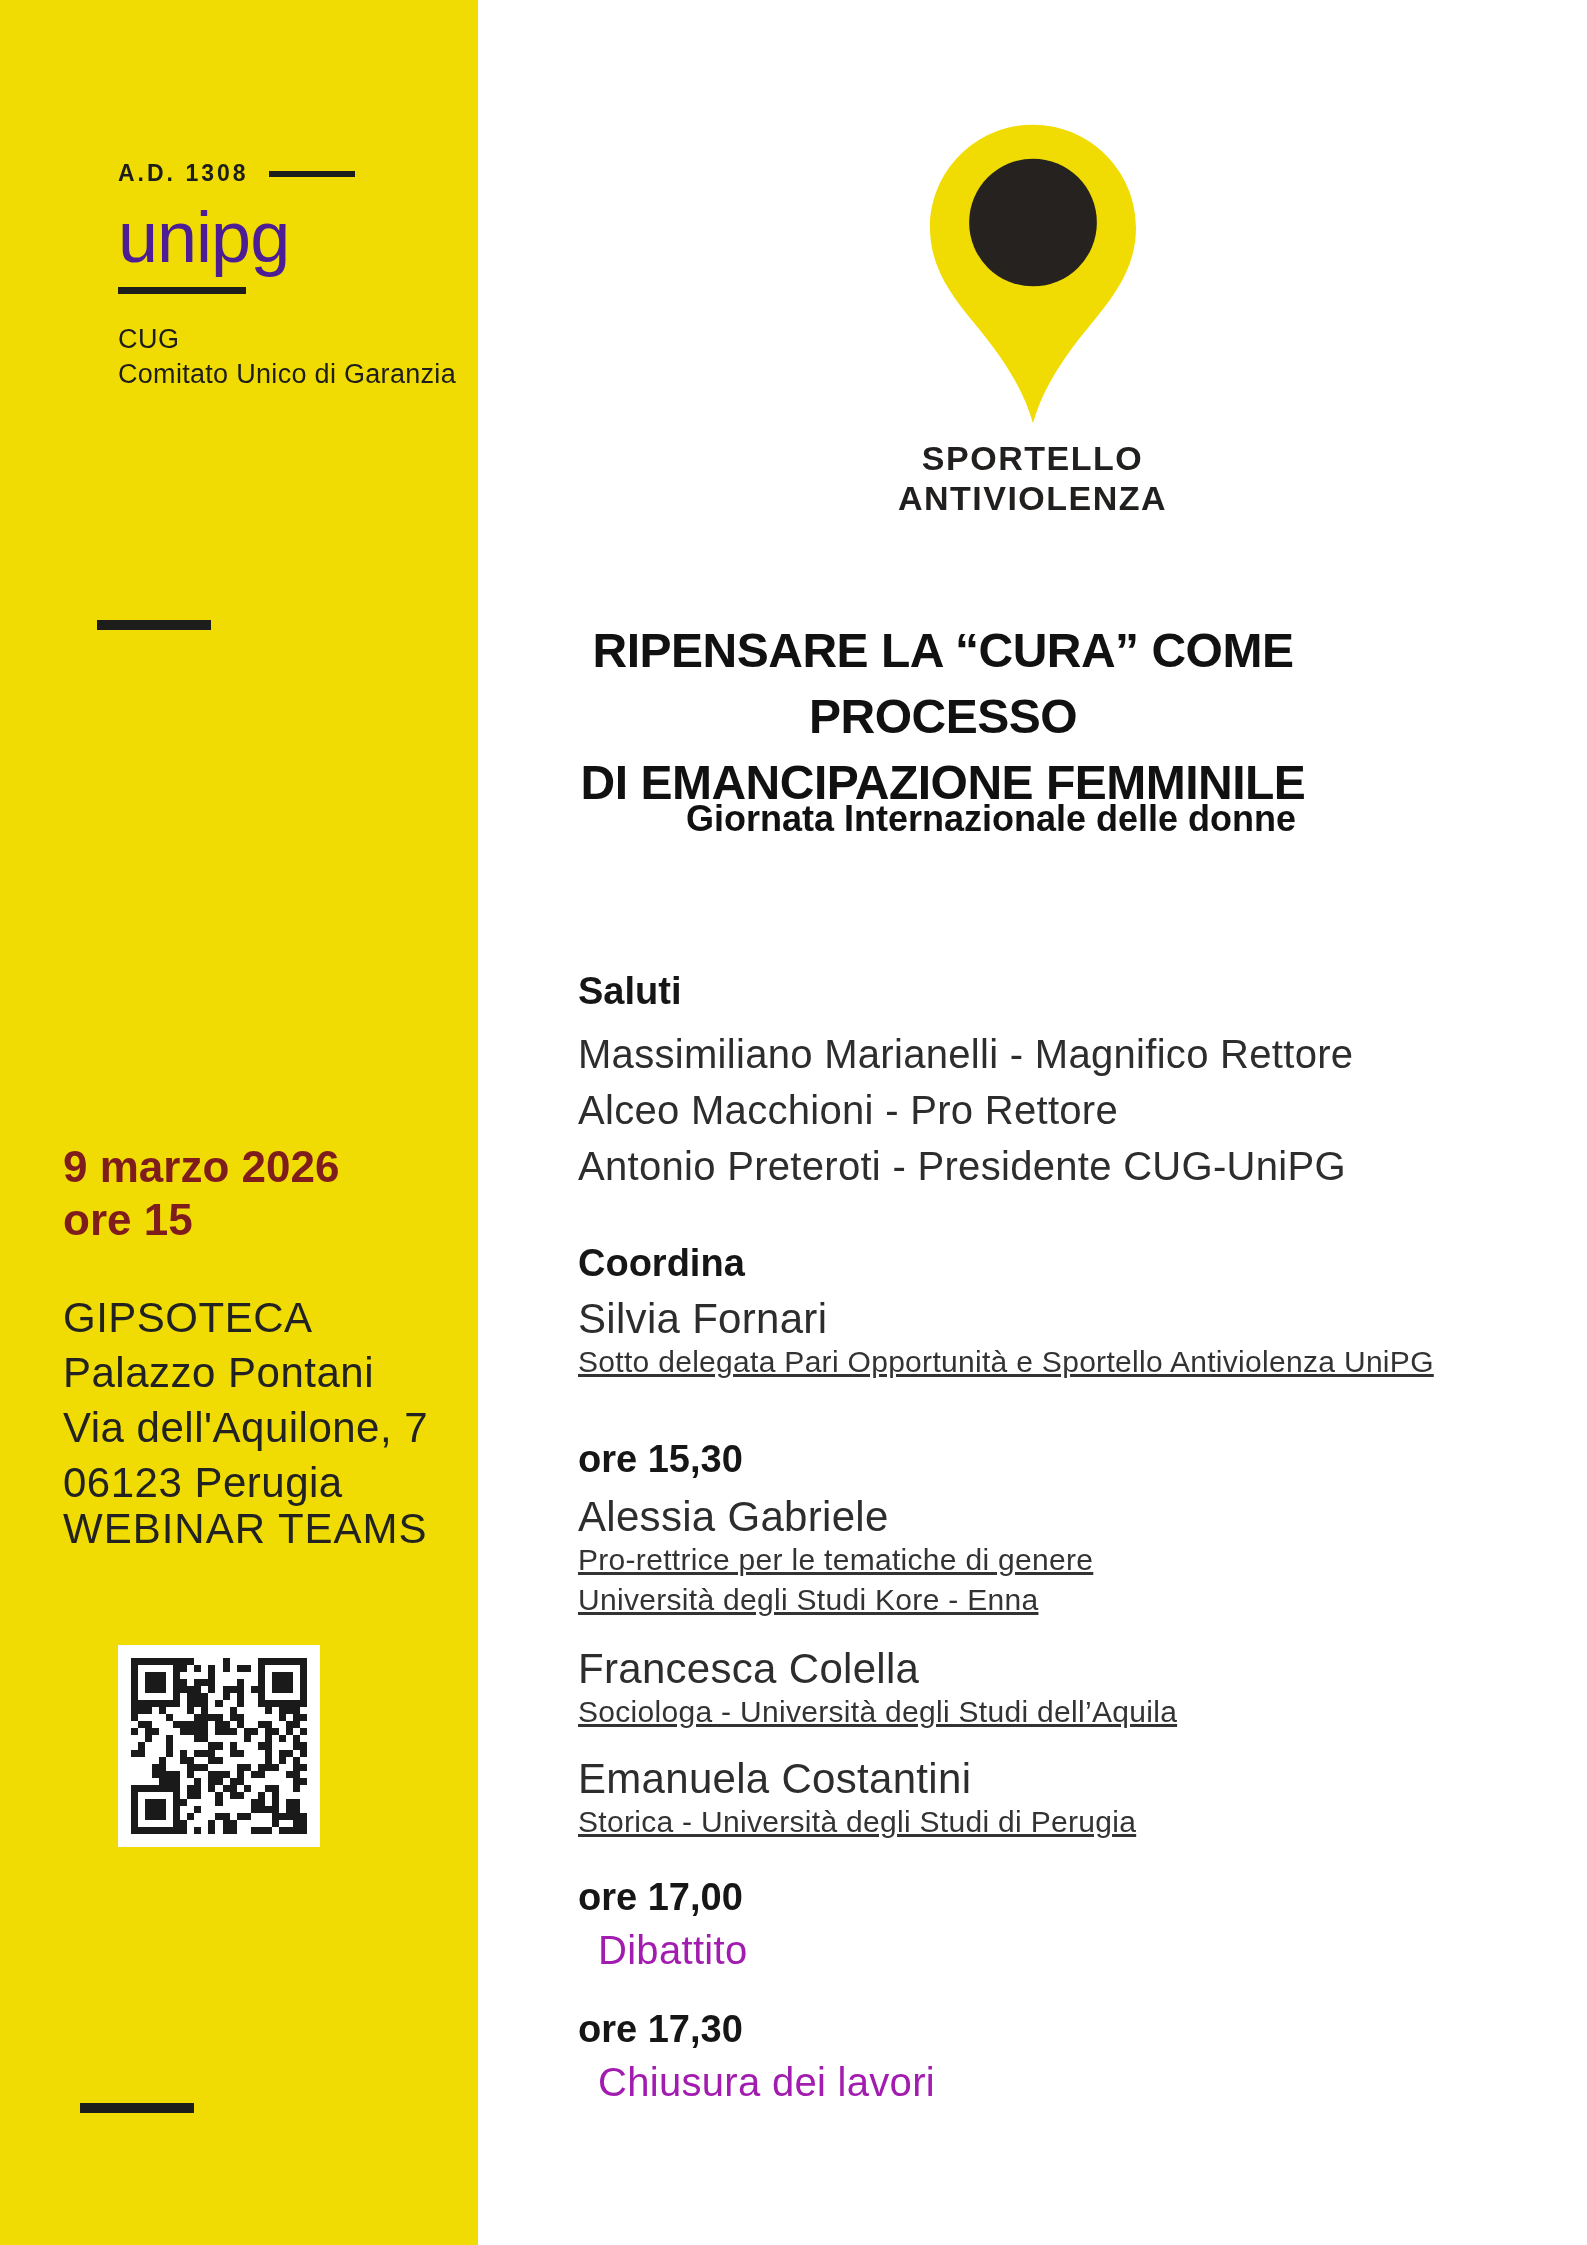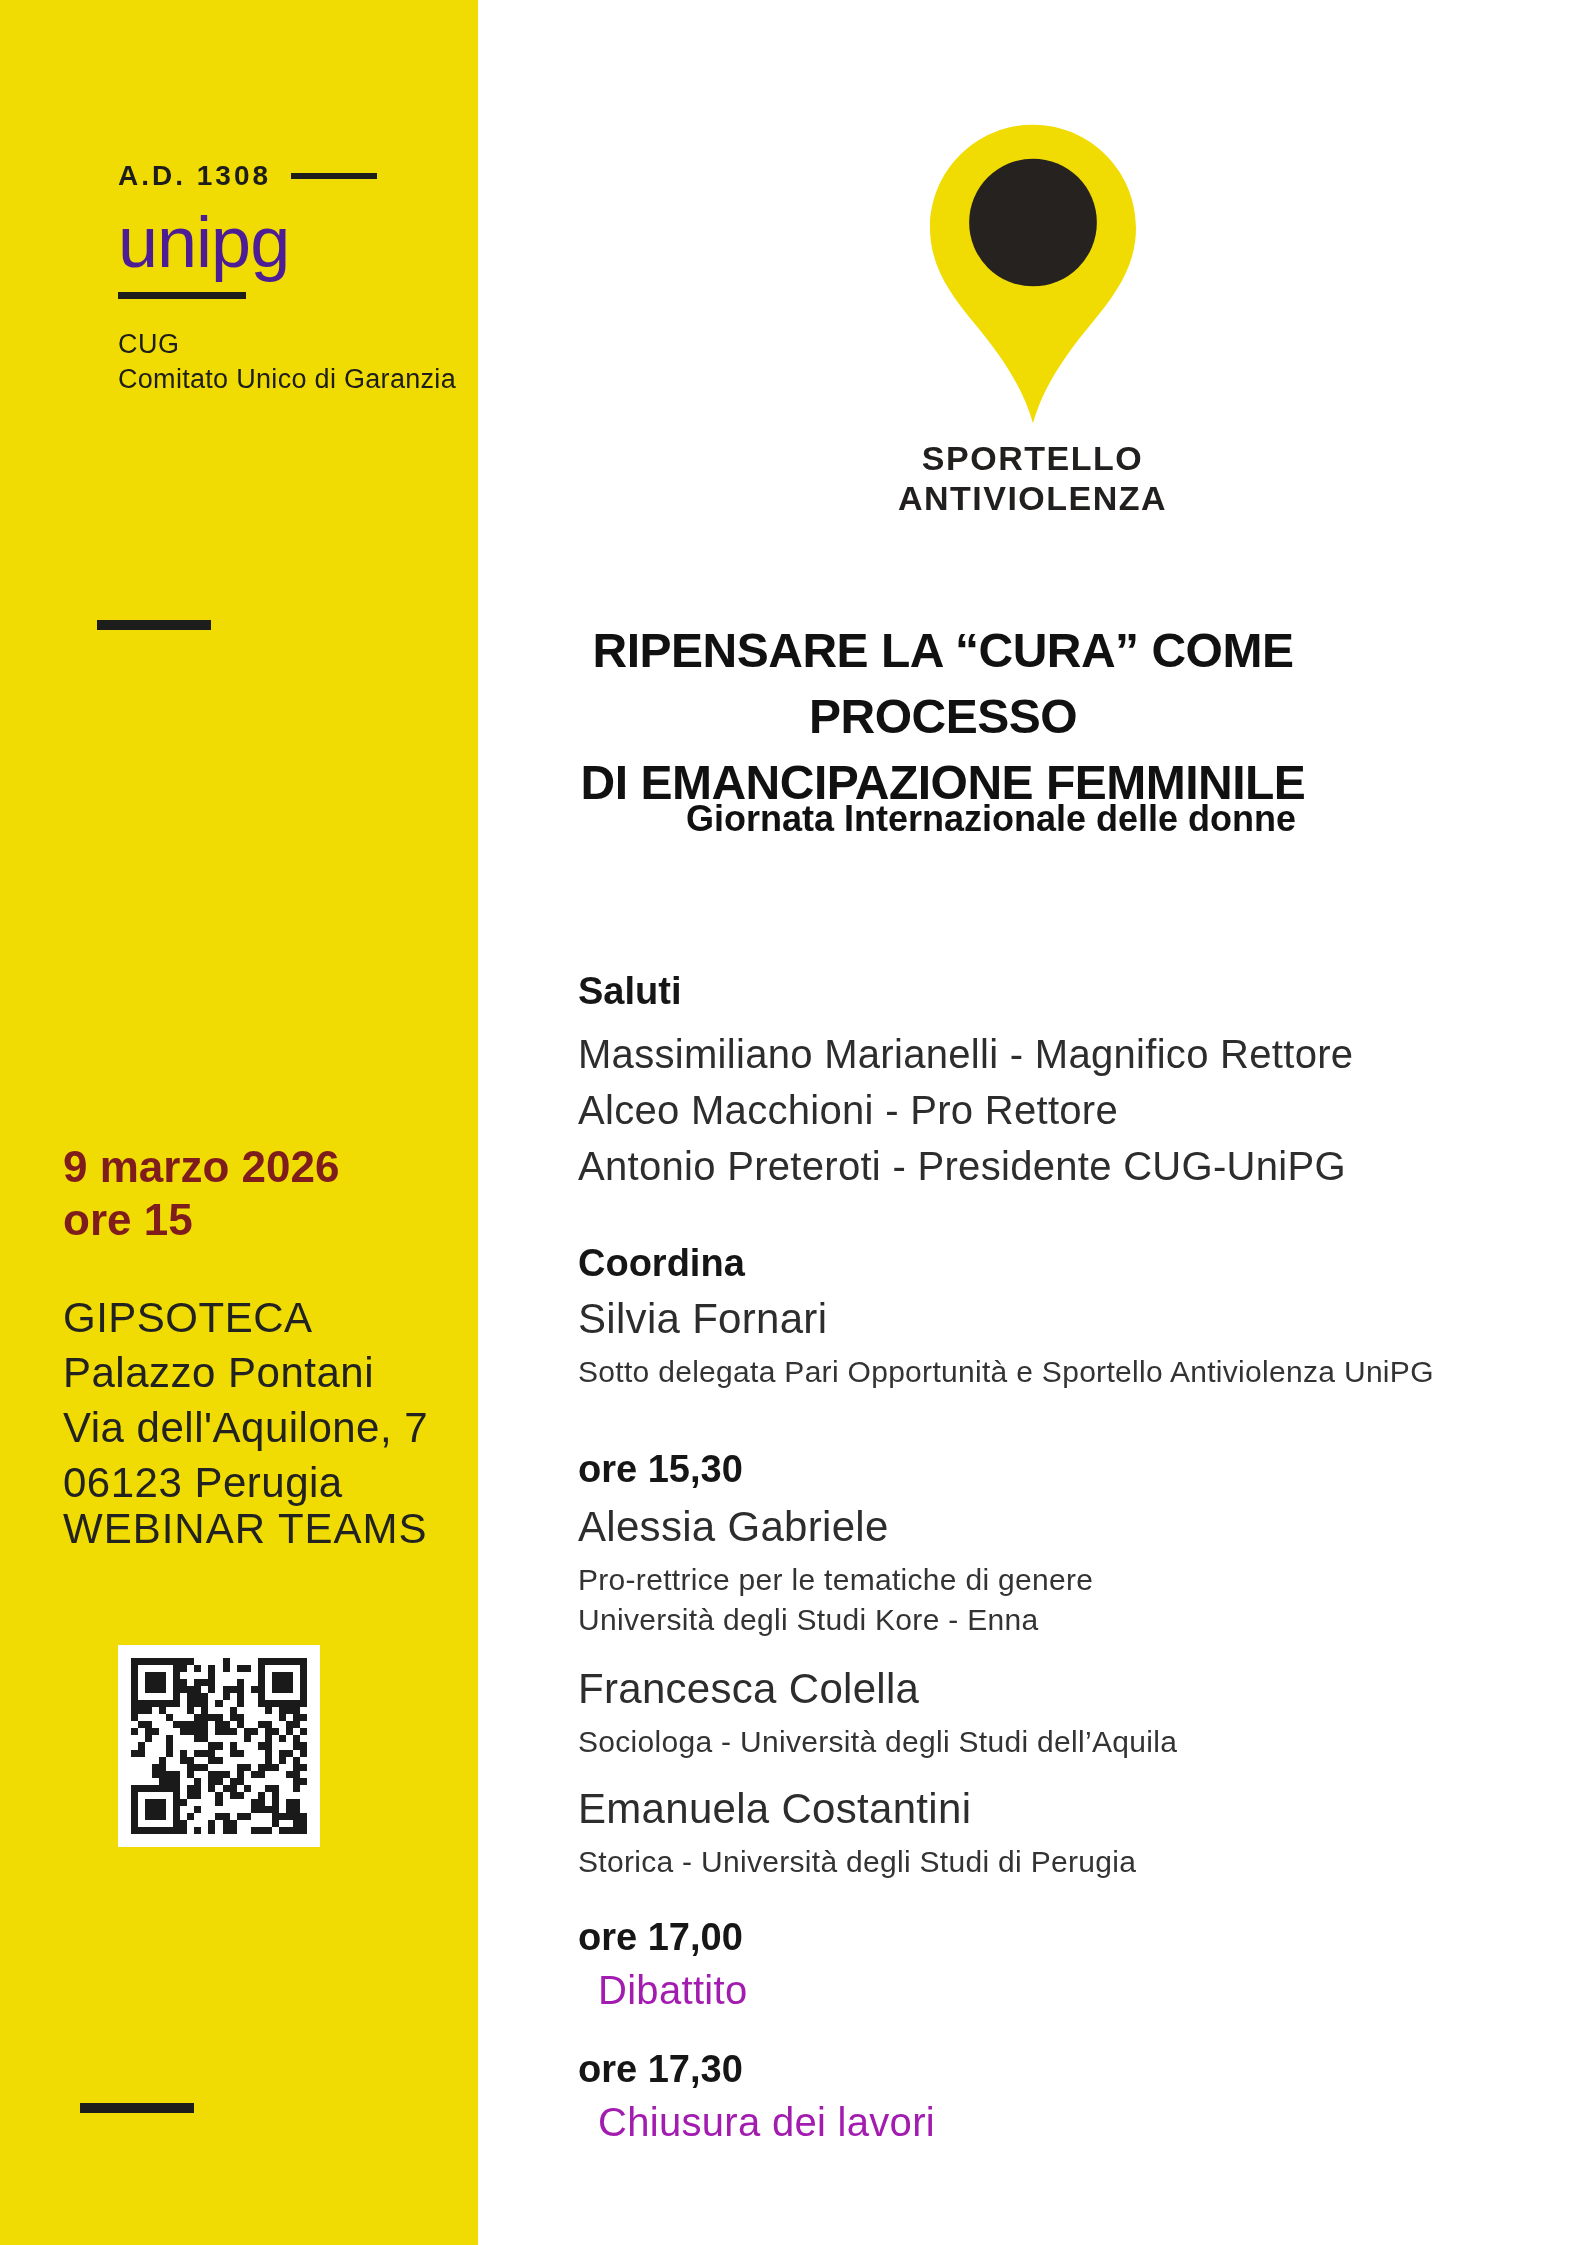--- a/index.html
+++ b/index.html
@@ -19,21 +19,21 @@
 
   
   .sidebar {
     position: absolute;
     left: 0; top: 0;
     width: 478px; height: 2245px;
     background: #f0dc02;
   }
   .logo-block { position: absolute; left: 118px; top: 160px; }
   .era-row { display: flex; align-items: center; gap: 20px; }
-  .era-text { font-size: 28px; font-weight: 700; letter-spacing: 3px; color: #1d1d1b; }
+  .era-text { font-size: 23px; font-weight: 700; letter-spacing: 3px; color: #1d1d1b; }
   .era-line { width: 86px; height: 6px; background: #1d1d1b; }
   .wordmark {
     font-size: 72px; font-weight: 400; letter-spacing: -1px;
     color: #4c1d95; line-height: 1.0; margin-top: 14px;
   }
   .wordmark-underline { width: 128px; height: 7px; background: #1d1d1b; margin-top: 14px; }
   .org-abbr { font-size: 27px; font-weight: 400; color: #1d1d1b; margin-top: 30px; letter-spacing: 0.5px; }
   .org-full { font-size: 27px; font-weight: 400; color: #1d1d1b; margin-top: 4px; letter-spacing: 0.3px; }
 
   .dash { position: absolute; width: 114px; height: 10px; background: #1d1d1b; }
@@ -73,21 +73,21 @@
     text-align: center; font-size: 36px; font-weight: 700; color: #111111;
   }
 
   .program { position: absolute; left: 100px; top: 968px; width: 960px; }
   .p-heading { font-size: 38px; font-weight: 700; line-height: 46px; color: #161616; }
   .p-lines { margin-top: 12px; font-size: 40px; font-weight: 400; line-height: 56px; color: #2d2d2d; letter-spacing: 0.3px; }
   .p-name { font-size: 42px; font-weight: 400; line-height: 46px; color: #2d2d2d; letter-spacing: 0.3px; }
   .p-role { font-size: 30px; font-weight: 400; line-height: 40px; color: #333333; letter-spacing: 0.3px; }
   .p-label { font-size: 40px; font-weight: 400; line-height: 48px; color: #a21caf; letter-spacing: 0.3px; margin-left: 20px; }
 
-  .mt2 { margin-top: 10px; }
+  .mt2 { margin-top: 0; text-decoration: underline; }
   .mt6 { margin-top: 6px; }
   .mt10 { margin-top: 10px; }
   .mt12 { margin-top: 12px; }
   .mt24 { margin-top: 24px; }
   .mt26 { margin-top: 26px; }
   .mt46 { margin-top: 46px; }
   .mt54 { margin-top: 54px; }
   .mt60 { margin-top: 32px; }
 </style>
 </head>

